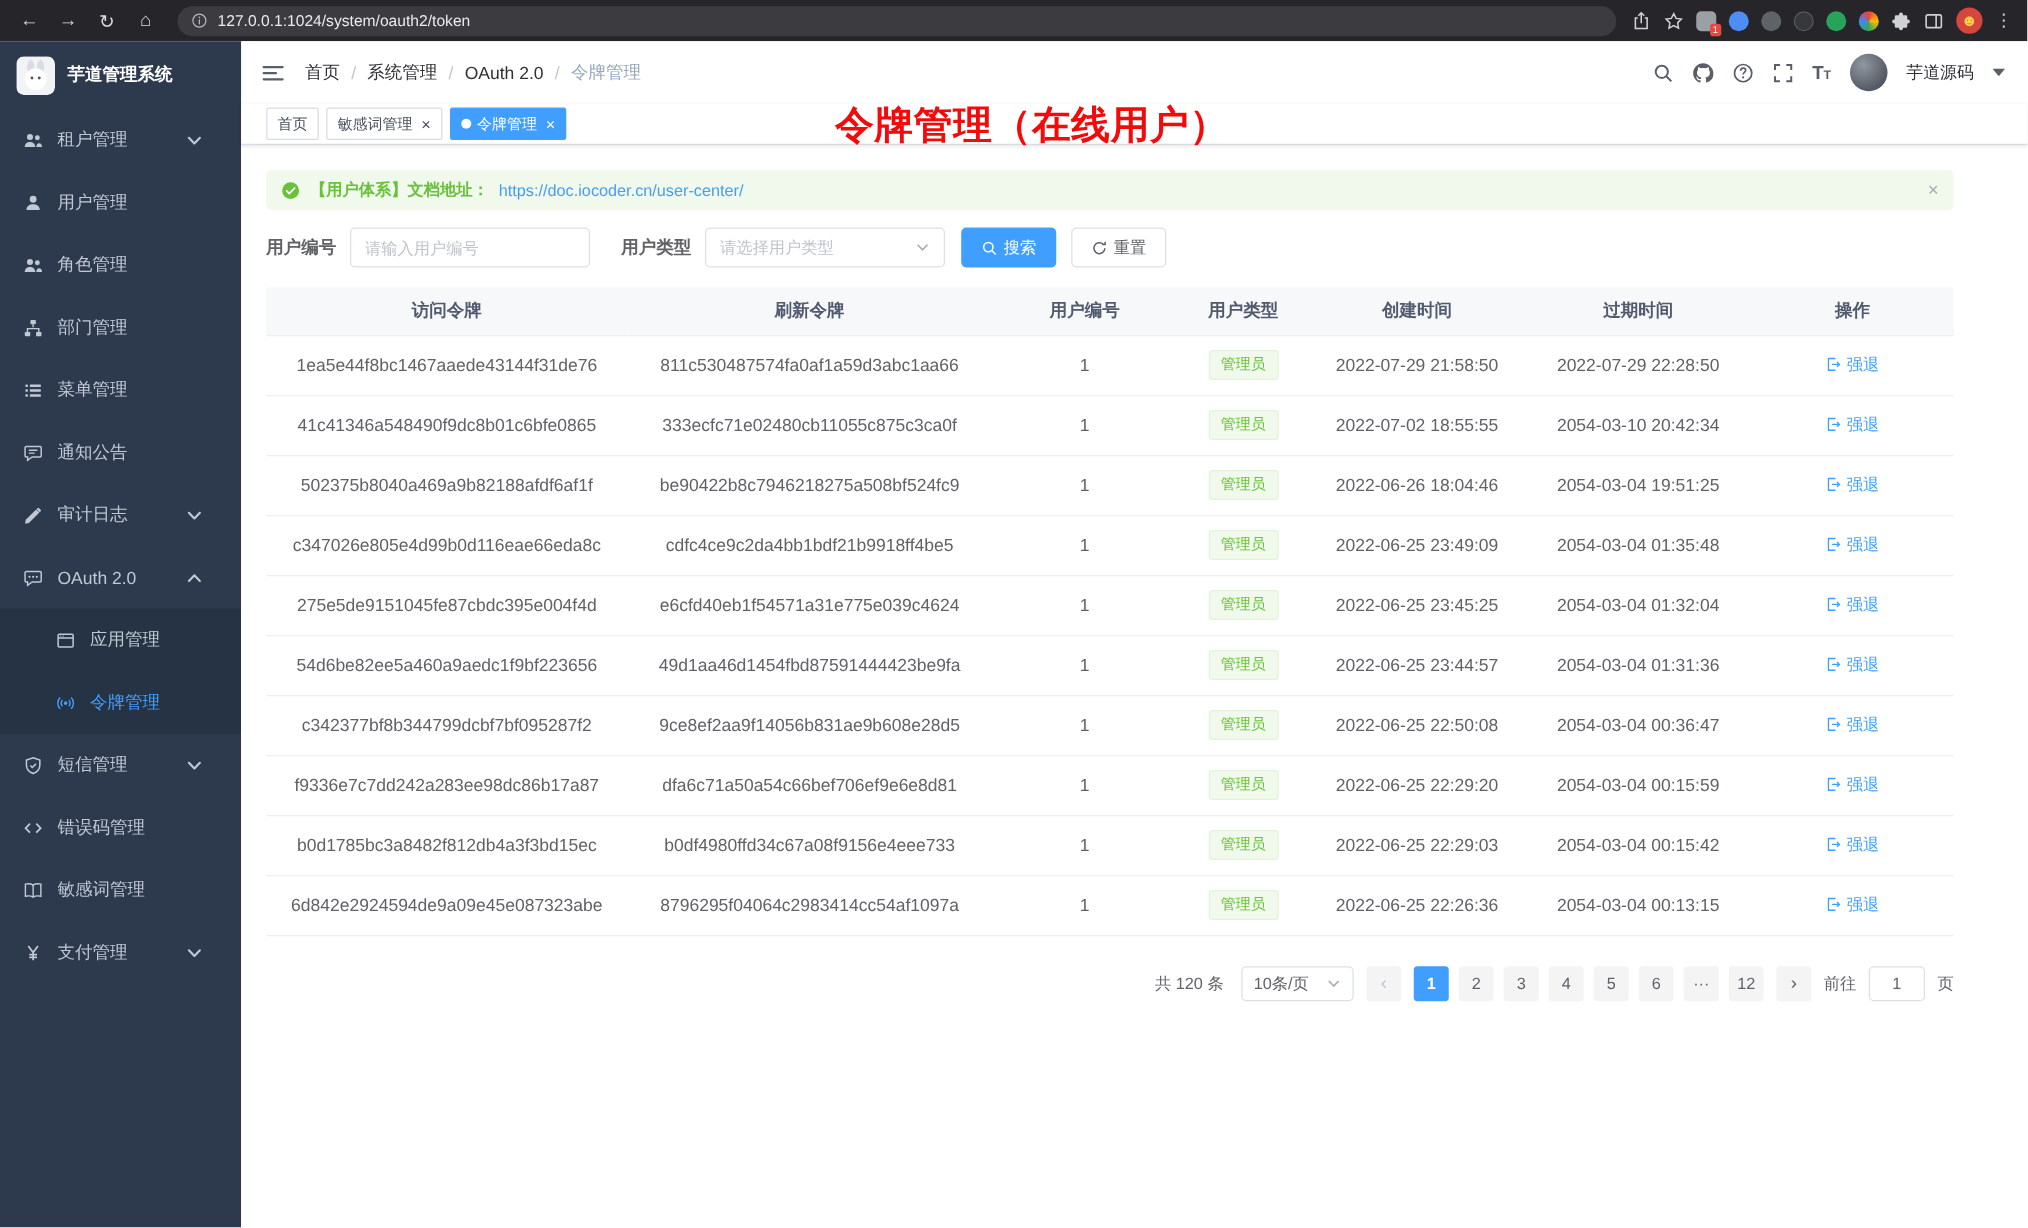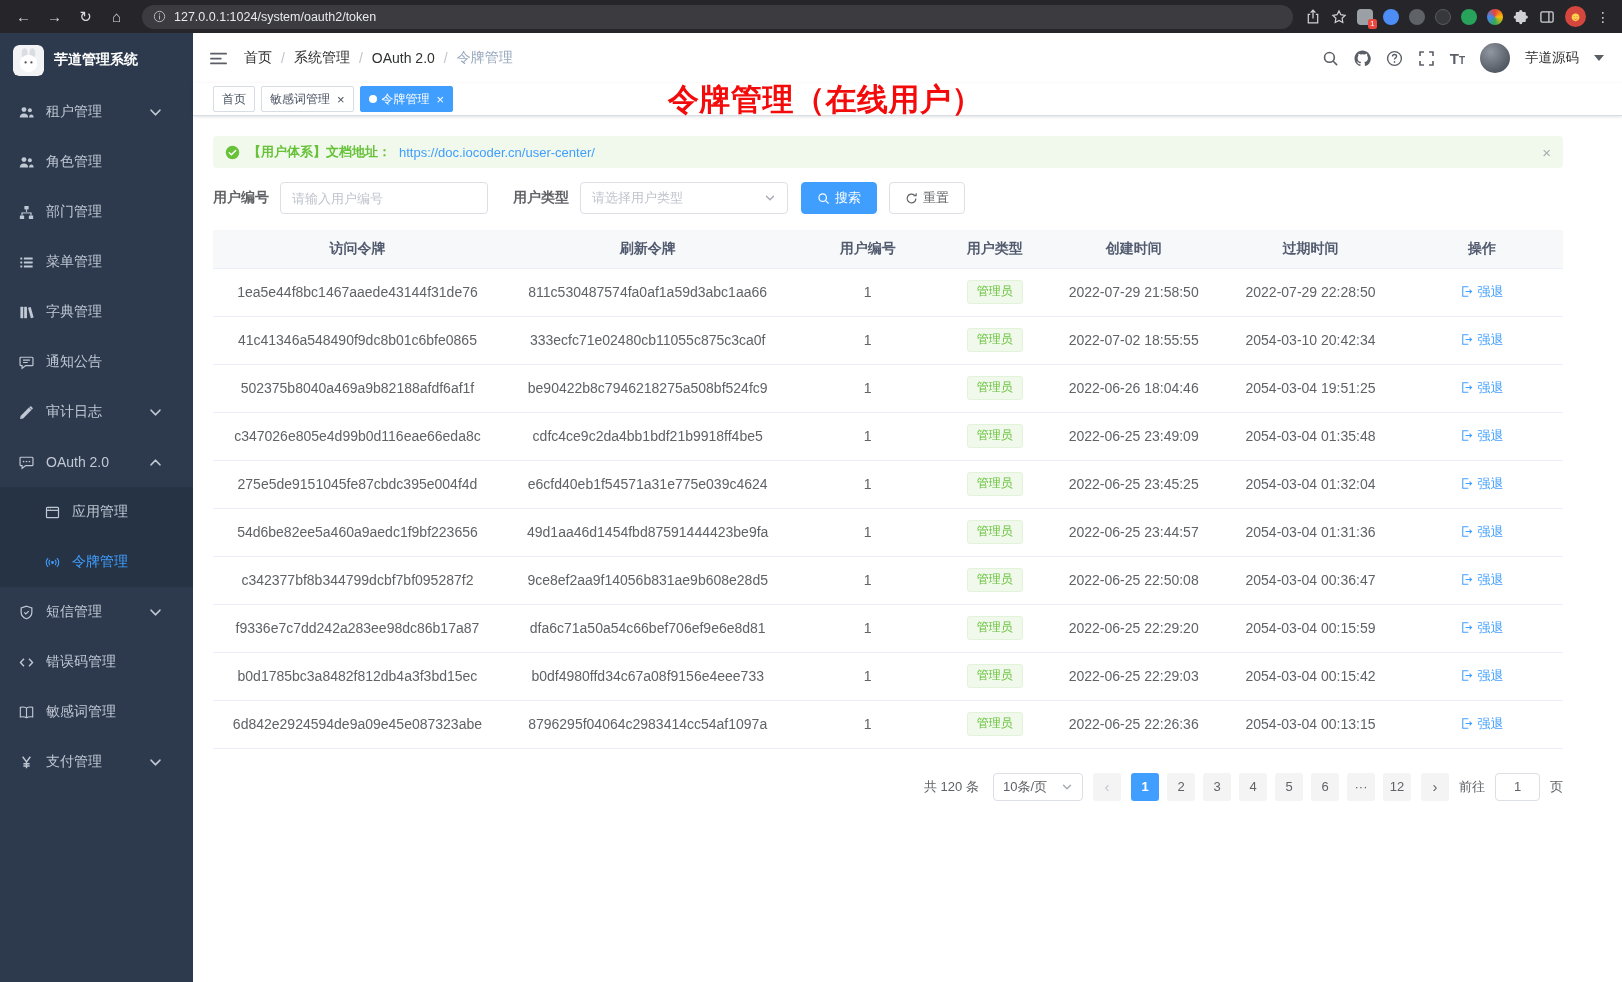--- a/index.html
+++ b/index.html
@@ -78,21 +78,21 @@
   .content-inner{width:1350px;}
 
   .alert{height:32px;background:var(--green-bg);border-radius:4px;display:flex;align-items:center;gap:8px;padding:0 12px;}
   .alert-check{font-size:15px;}
   .alert-text{font-size:13px;font-weight:700;color:var(--green);}
   .alert-link{font-size:13px;color:var(--blue);cursor:pointer;text-decoration:none;text-align:center;}
   .alert-close{margin-left:auto;color:#a8abb2;font-size:15px;cursor:pointer;}
 
   .filters{display:flex;align-items:center;margin-top:14px;}
   .f-label{font-size:14px;font-weight:700;color:var(--text);margin-right:11px;}
-  .f-input,.f-select{width:208px;height:32px;border:1px solid var(--border);border-radius:4px;font-size:13px;color:var(--text);padding:0 11px;background:#fff;}
+  .f-input,.f-select{width:192px;height:32px;border:1px solid var(--border);border-radius:4px;font-size:13px;color:var(--text);padding:0 11px;background:#fff;}
   .f-input::placeholder{color:var(--ph);}
   .f-select{display:flex;align-items:center;justify-content:space-between;cursor:pointer;}
   .f-ph{color:var(--ph);}
   .selcaret{font-size:12px;color:#a8abb2;}
   .lbl2{margin-left:25px;}
   .btn{height:32px;display:inline-flex;align-items:center;gap:5px;padding:0 15px;border:1px solid var(--border);border-radius:4px;background:#fff;color:var(--text);font-size:13px;}
   .btn .bico{font-size:13px;}
   .btn.primary{background:var(--blue);border-color:var(--blue);color:#fff;margin-left:13px;}
   .btn.plain{margin-left:12px;}
 
@@ -207,20 +207,29 @@
             <span>租户管理</span>
             <span class="icon mi-chev">
               <svg viewBox="0 0 12 12" fill="none" stroke="currentColor" stroke-width="1.4" stroke-linecap="round" stroke-linejoin="round">
                 <path d="M2.5 4.2L6 7.8l3.5-3.6"></path>
               </svg>
             </span>
           </div>
           <div class="menu-item">
             <span class="icon">
               <svg viewBox="0 0 16 16" fill="currentColor">
+                <circle cx="8" cy="4.7" r="2.9"></circle>
+                <path d="M2.3 13.8c0-3.2 2.6-4.8 5.7-4.8s5.7 1.6 5.7 4.8z"></path>
+              </svg>
+            </span>
+            <span>用户管理</span>
+          </div>
+          <div class="menu-item">
+            <span class="icon">
+              <svg viewBox="0 0 16 16" fill="currentColor">
                 <circle cx="5.3" cy="4.9" r="2.6"></circle>
                 <circle cx="11.6" cy="5.5" r="2.1"></circle>
                 <path d="M0.8 13.4c0-2.7 2-4.3 4.5-4.3s4.5 1.6 4.5 4.3z"></path>
                 <path d="M10.7 13.4c0-1.9 1-3.2 2.5-3.2 1.4 0 2.4 1.3 2.4 3.2z"></path>
               </svg>
             </span>
             <span>角色管理</span>
           </div>
           <div class="menu-item">
             <span class="icon">
@@ -240,30 +249,20 @@
               <svg viewBox="0 0 16 16" fill="currentColor">
                 <rect x="1.4" y="2.7" width="2.1" height="2.1" rx=".4"></rect>
                 <rect x="5.2" y="2.7" width="9.4" height="2.1" rx=".4"></rect>
                 <rect x="1.4" y="6.9" width="2.1" height="2.1" rx=".4"></rect>
                 <rect x="5.2" y="6.9" width="9.4" height="2.1" rx=".4"></rect>
                 <rect x="1.4" y="11.1" width="2.1" height="2.1" rx=".4"></rect>
                 <rect x="5.2" y="11.1" width="9.4" height="2.1" rx=".4"></rect>
               </svg>
             </span>
             <span>菜单管理</span>
-          </div>
-          <div class="menu-item">
-            <span class="icon">
-              <svg viewBox="0 0 16 16" fill="currentColor">
-                <rect x="1.5" y="1.9" width="3" height="12.2" rx=".5"></rect>
-                <rect x="5.5" y="1.9" width="3" height="12.2" rx=".5"></rect>
-                <path d="M9.6 2.8l2.9-.8 3.1 11.3-2.9.8z"></path>
-              </svg>
-            </span>
-            <span>字典管理</span>
           </div>
           <div class="menu-item">
             <span class="icon">
               <svg viewBox="0 0 16 16" fill="none" stroke="currentColor" stroke-width="1.25">
                 <path d="M2.1 2.4h11.8a1 1 0 0 1 1 1v6.9a1 1 0 0 1-1 1H7.2l-3.9 2.9v-2.9H2.1a1 1 0 0 1-1-1V3.4a1 1 0 0 1 1-1z"></path>
                 <path d="M4.3 5.5h7.4M4.3 8h5"></path>
               </svg>
             </span>
             <span>通知公告</span>
           </div>

